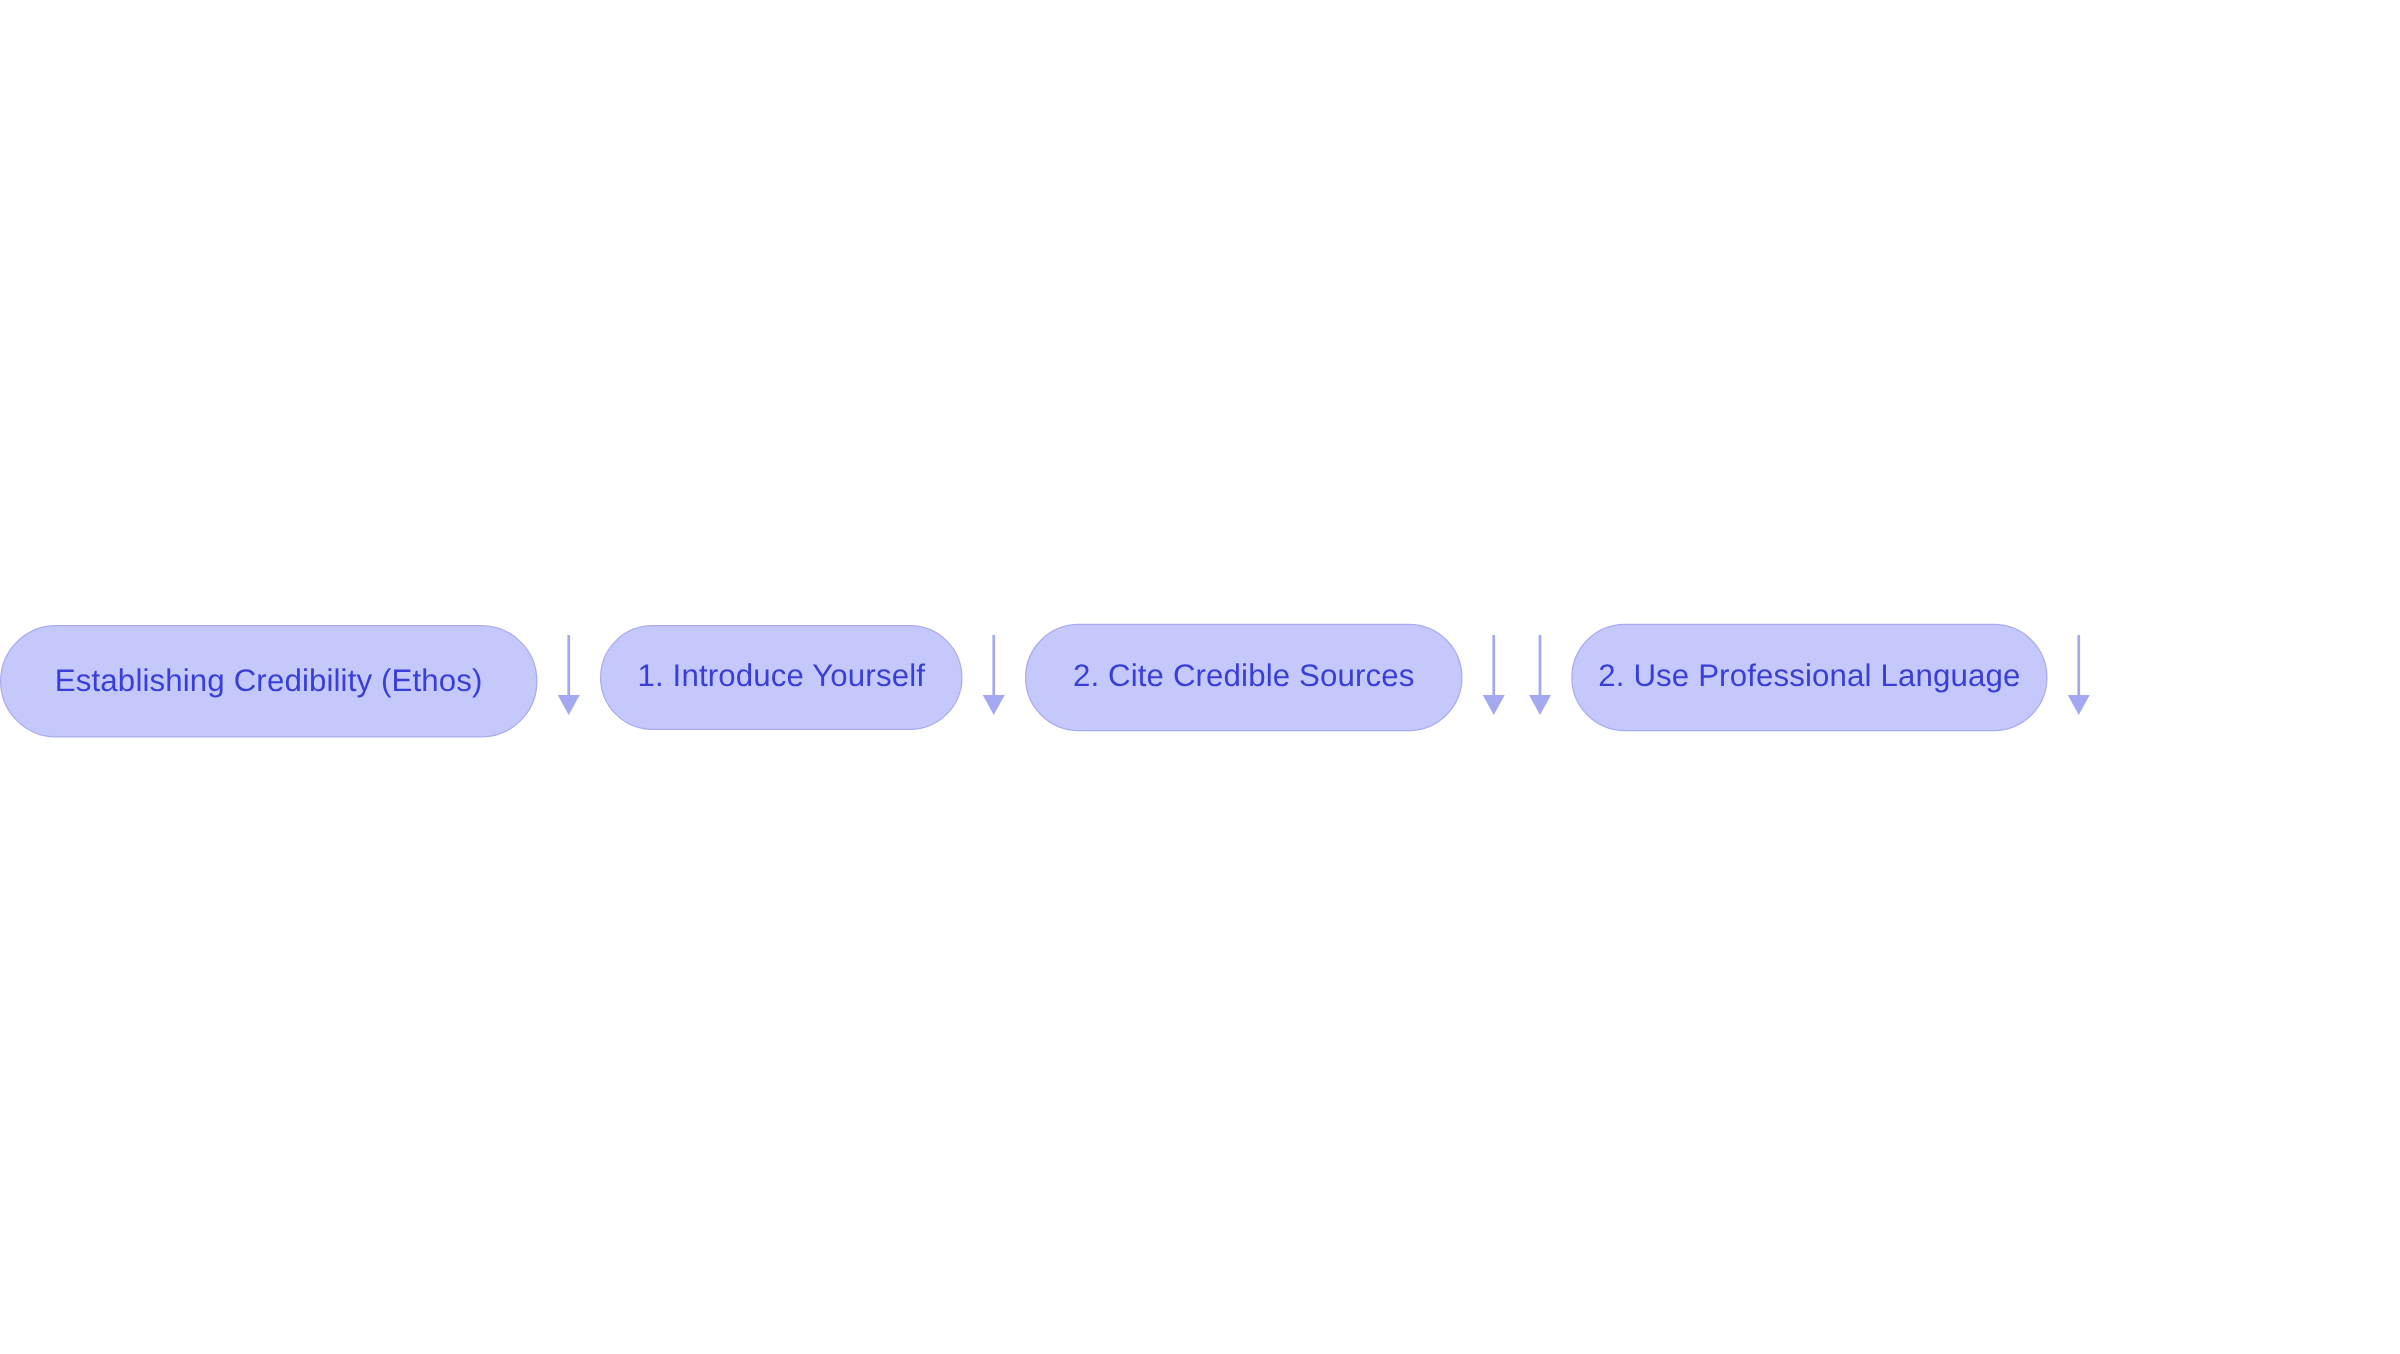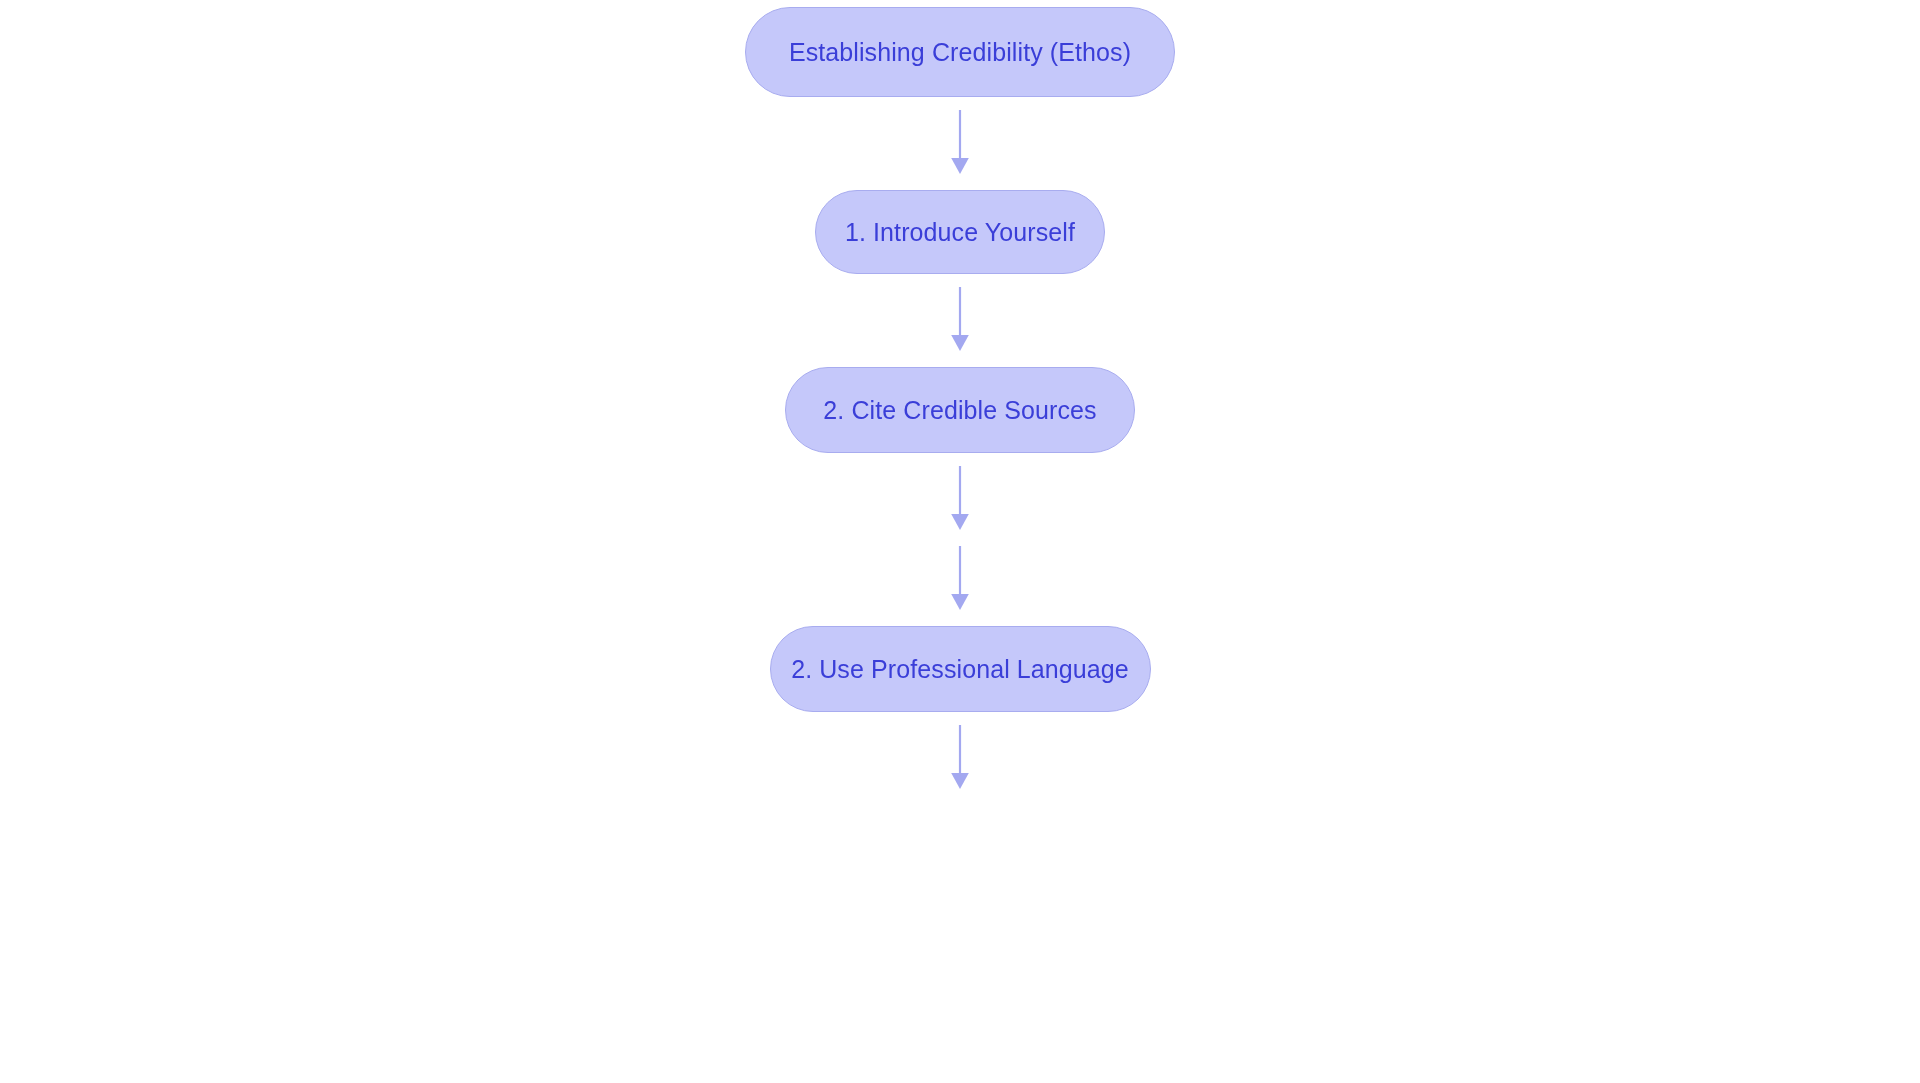--- a/index.html
+++ b/index.html
@@ -22,21 +22,21 @@
     background: #ffffff;
   }
 
   .flow-column {
     position: absolute;
     left: 0;
     top: 0;
     width: 1920px;
     height: 1083px;
     display: flex;
-    flex-direction: column;
+    flex-direction: row;
     align-items: center;
     justify-content: flex-start;
     gap: 13px;
   }
 
   
   .node {
     box-sizing: border-box;
     display: flex;
     align-items: center;

